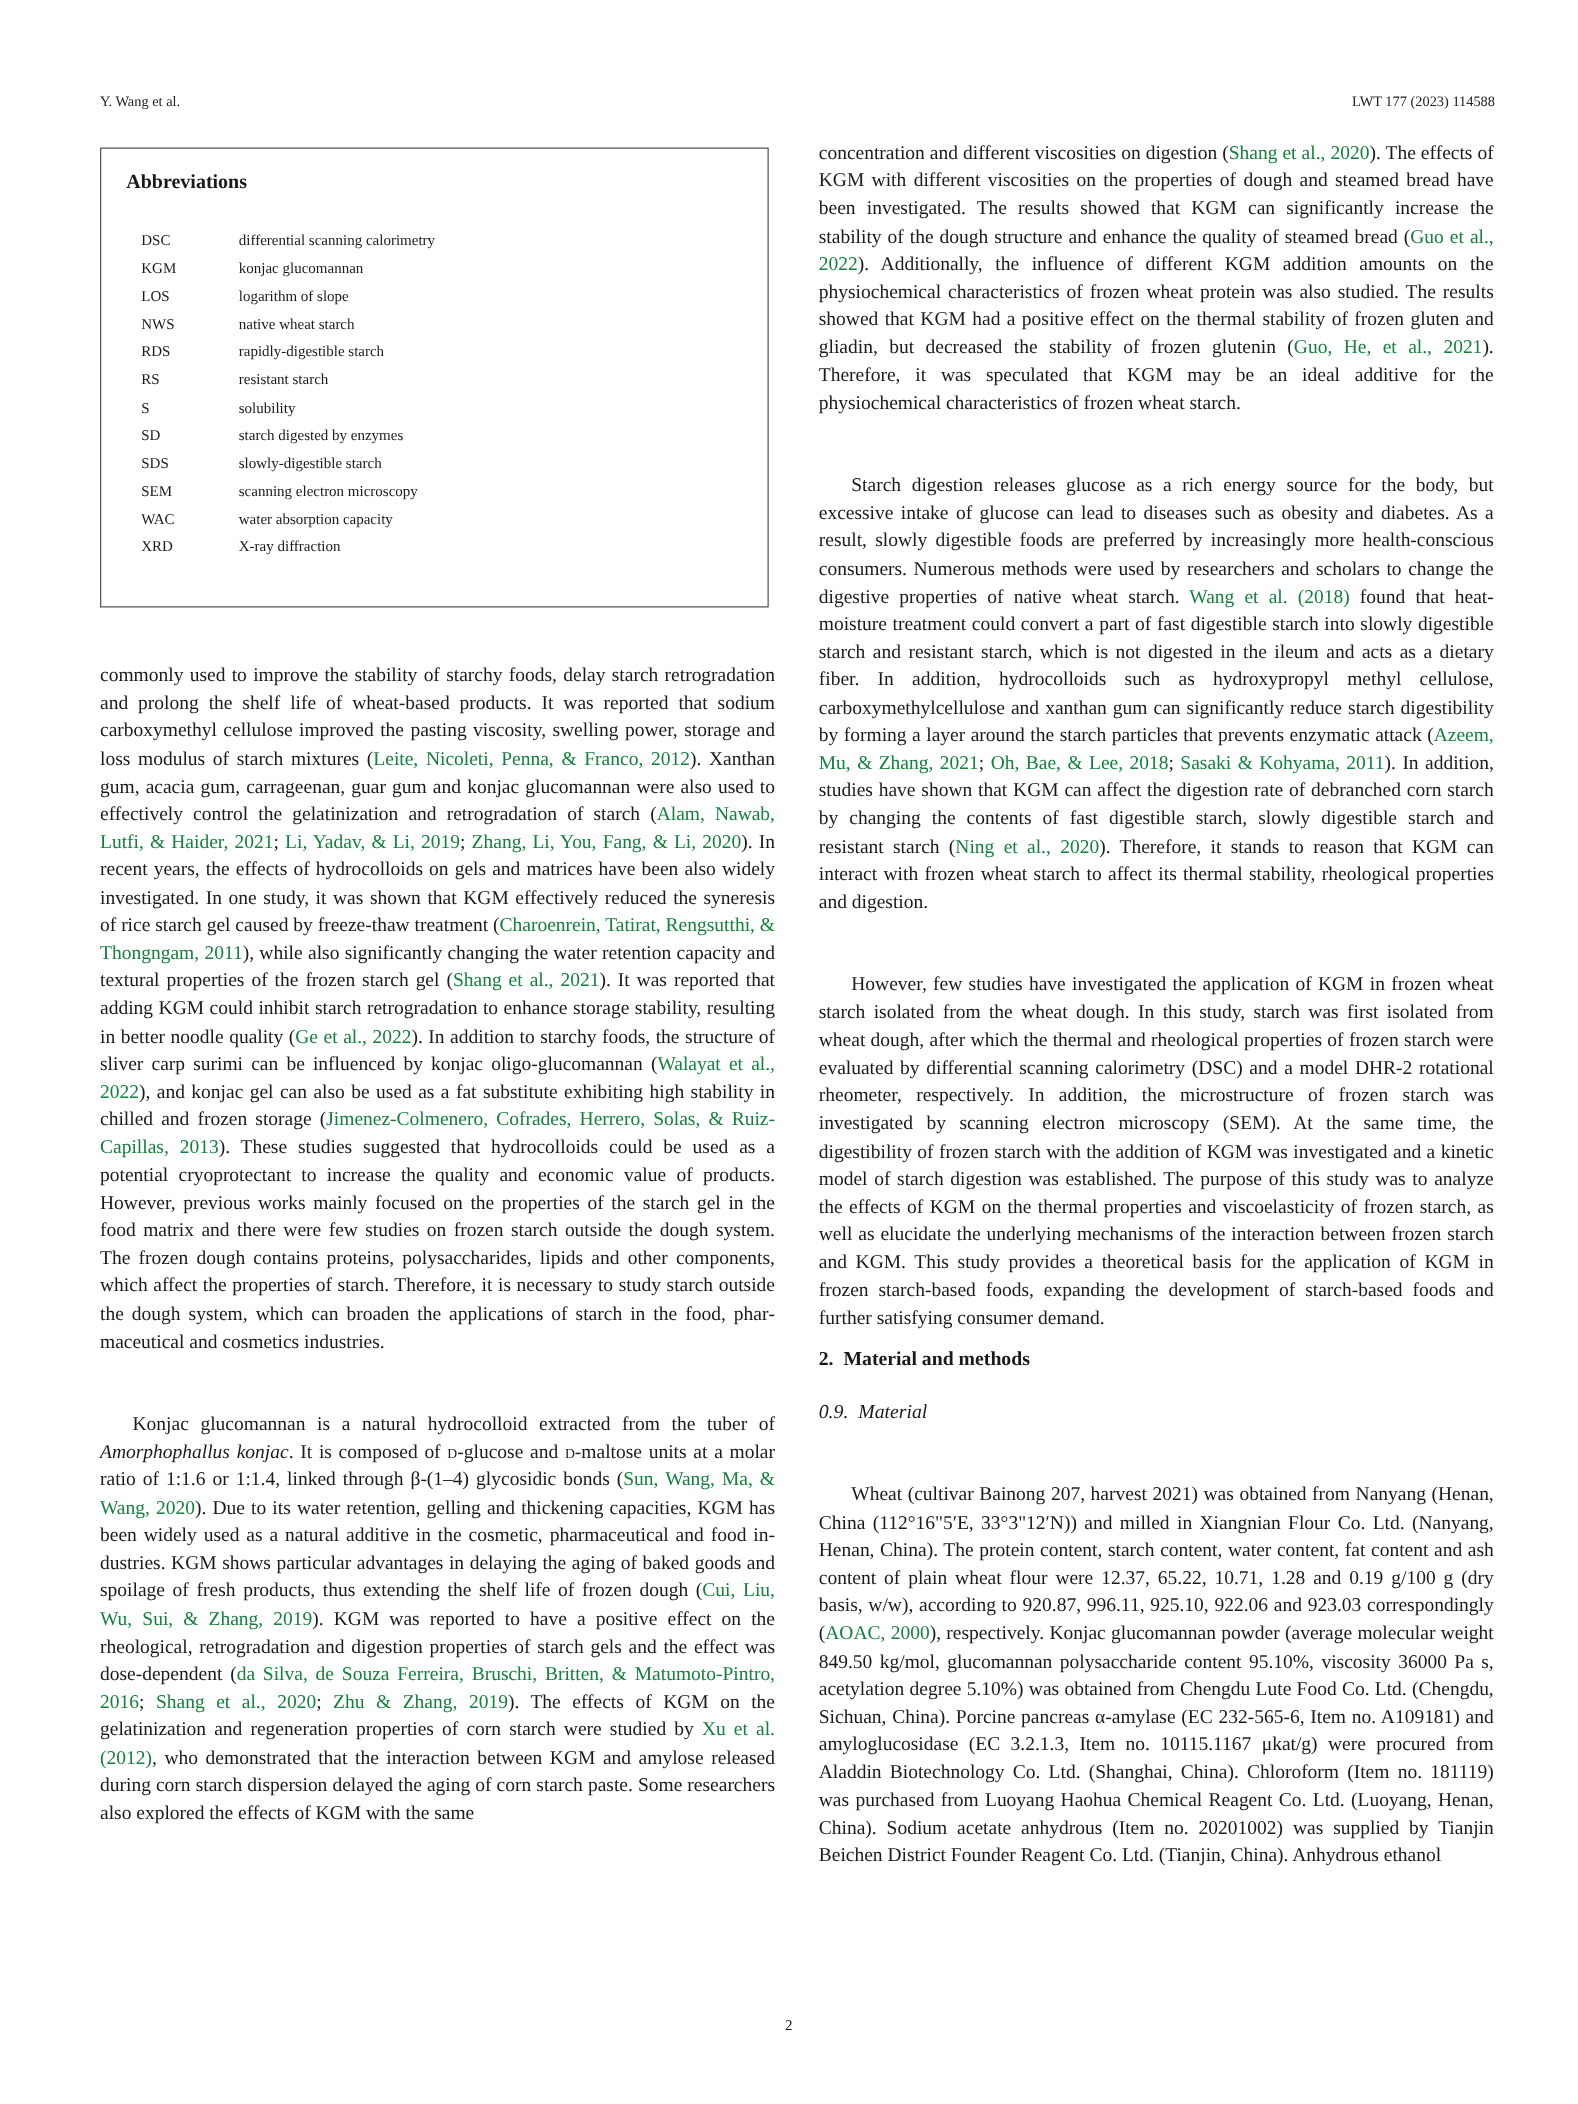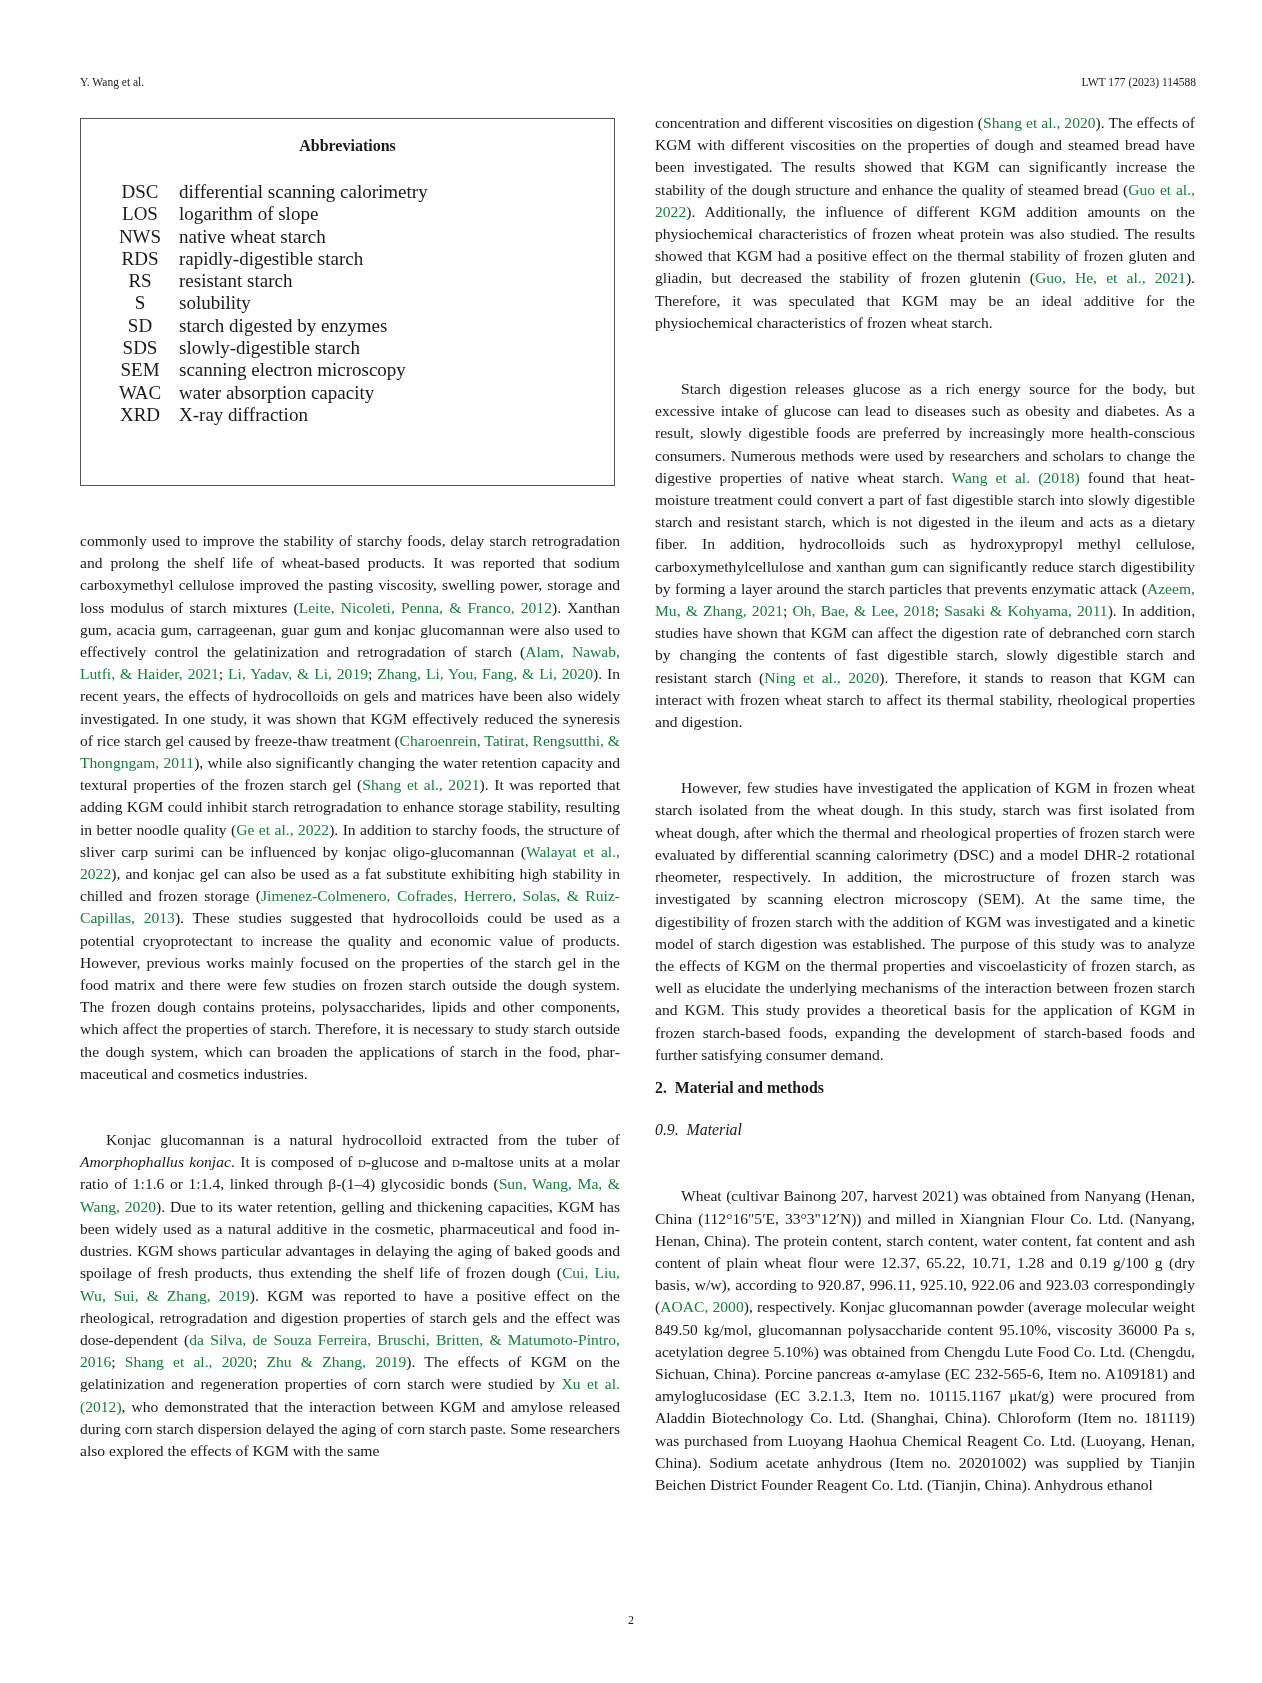--- a/index.html
+++ b/index.html
@@ -8,23 +8,23 @@
   .running-head { position: absolute; top: 76px; font-size: 11.5px;
                   font-family: "Liberation Serif", serif; color: #222; }
   .rh-left { left: 80px; }
   .rh-right { right: 66px; }
   .col { position: absolute; width: 540px; font-size: 15.6px; line-height: 22.2px;
          font-family: "Liberation Serif", serif; text-align: justify; hyphens: manual; }
   .col-left { left: 80px; top: 530px; }
   .col-right { left: 655px; top: 112px; }
   .abbr-box { position: absolute; left: 80px; top: 118px; width: 535px; height: 368px;
               border: 1px solid #555; box-sizing: border-box; padding: 18px 20px;
-              font-family: "Liberation Serif", serif; text-align: center; }
+              font-family: "Liberation Serif", serif; }
   .abbr-title { font-weight: bold; font-size: 16px; margin: 0 0 26px 0; }
-  .abbr-row { display: flex; font-size: 19px; line-height: 22.3px; }
+  .abbr-row { display: flex; font-size: 12px; line-height: 22.3px; margin-left: 12px; }
   .abbr-key { width: 78px; flex: none; }
   p { margin: 0; }
   .indent { text-indent: 26px; margin-top: 44px; }
   .ref { color: #15803d; }
   .sec-head { font-weight: bold; font-size: 15.8px; margin: 11px 0 0 0; }
   .subsec-head { font-style: italic; font-size: 15.8px; margin: 20px 0 22px 0; }
   .page-number { position: absolute; top: 1613px; left: 0; width: 1262px; text-align: center;
                  font-size: 12px; font-family: "Liberation Serif", serif; }
   .sc { font-variant: small-caps; }
 </style>
@@ -33,20 +33,24 @@
 
 <div class="running-head rh-left">Y. Wang et al.</div>
 <div class="running-head rh-right">LWT 177 (2023) 114588</div>
 
 <div class="abbr-box">
   <div class="abbr-title">Abbreviations</div>
   <div id="abbr-list">
       <div class="abbr-row">
         <span class="abbr-key">DSC</span>
         <span>differential scanning calorimetry</span>
+      </div>
+      <div class="abbr-row">
+        <span class="abbr-key">KGM</span>
+        <span>konjac glucomannan</span>
       </div>
       <div class="abbr-row">
         <span class="abbr-key">LOS</span>
         <span>logarithm of slope</span>
       </div>
       <div class="abbr-row">
         <span class="abbr-key">NWS</span>
         <span>native wheat starch</span>
       </div>
       <div class="abbr-row">

